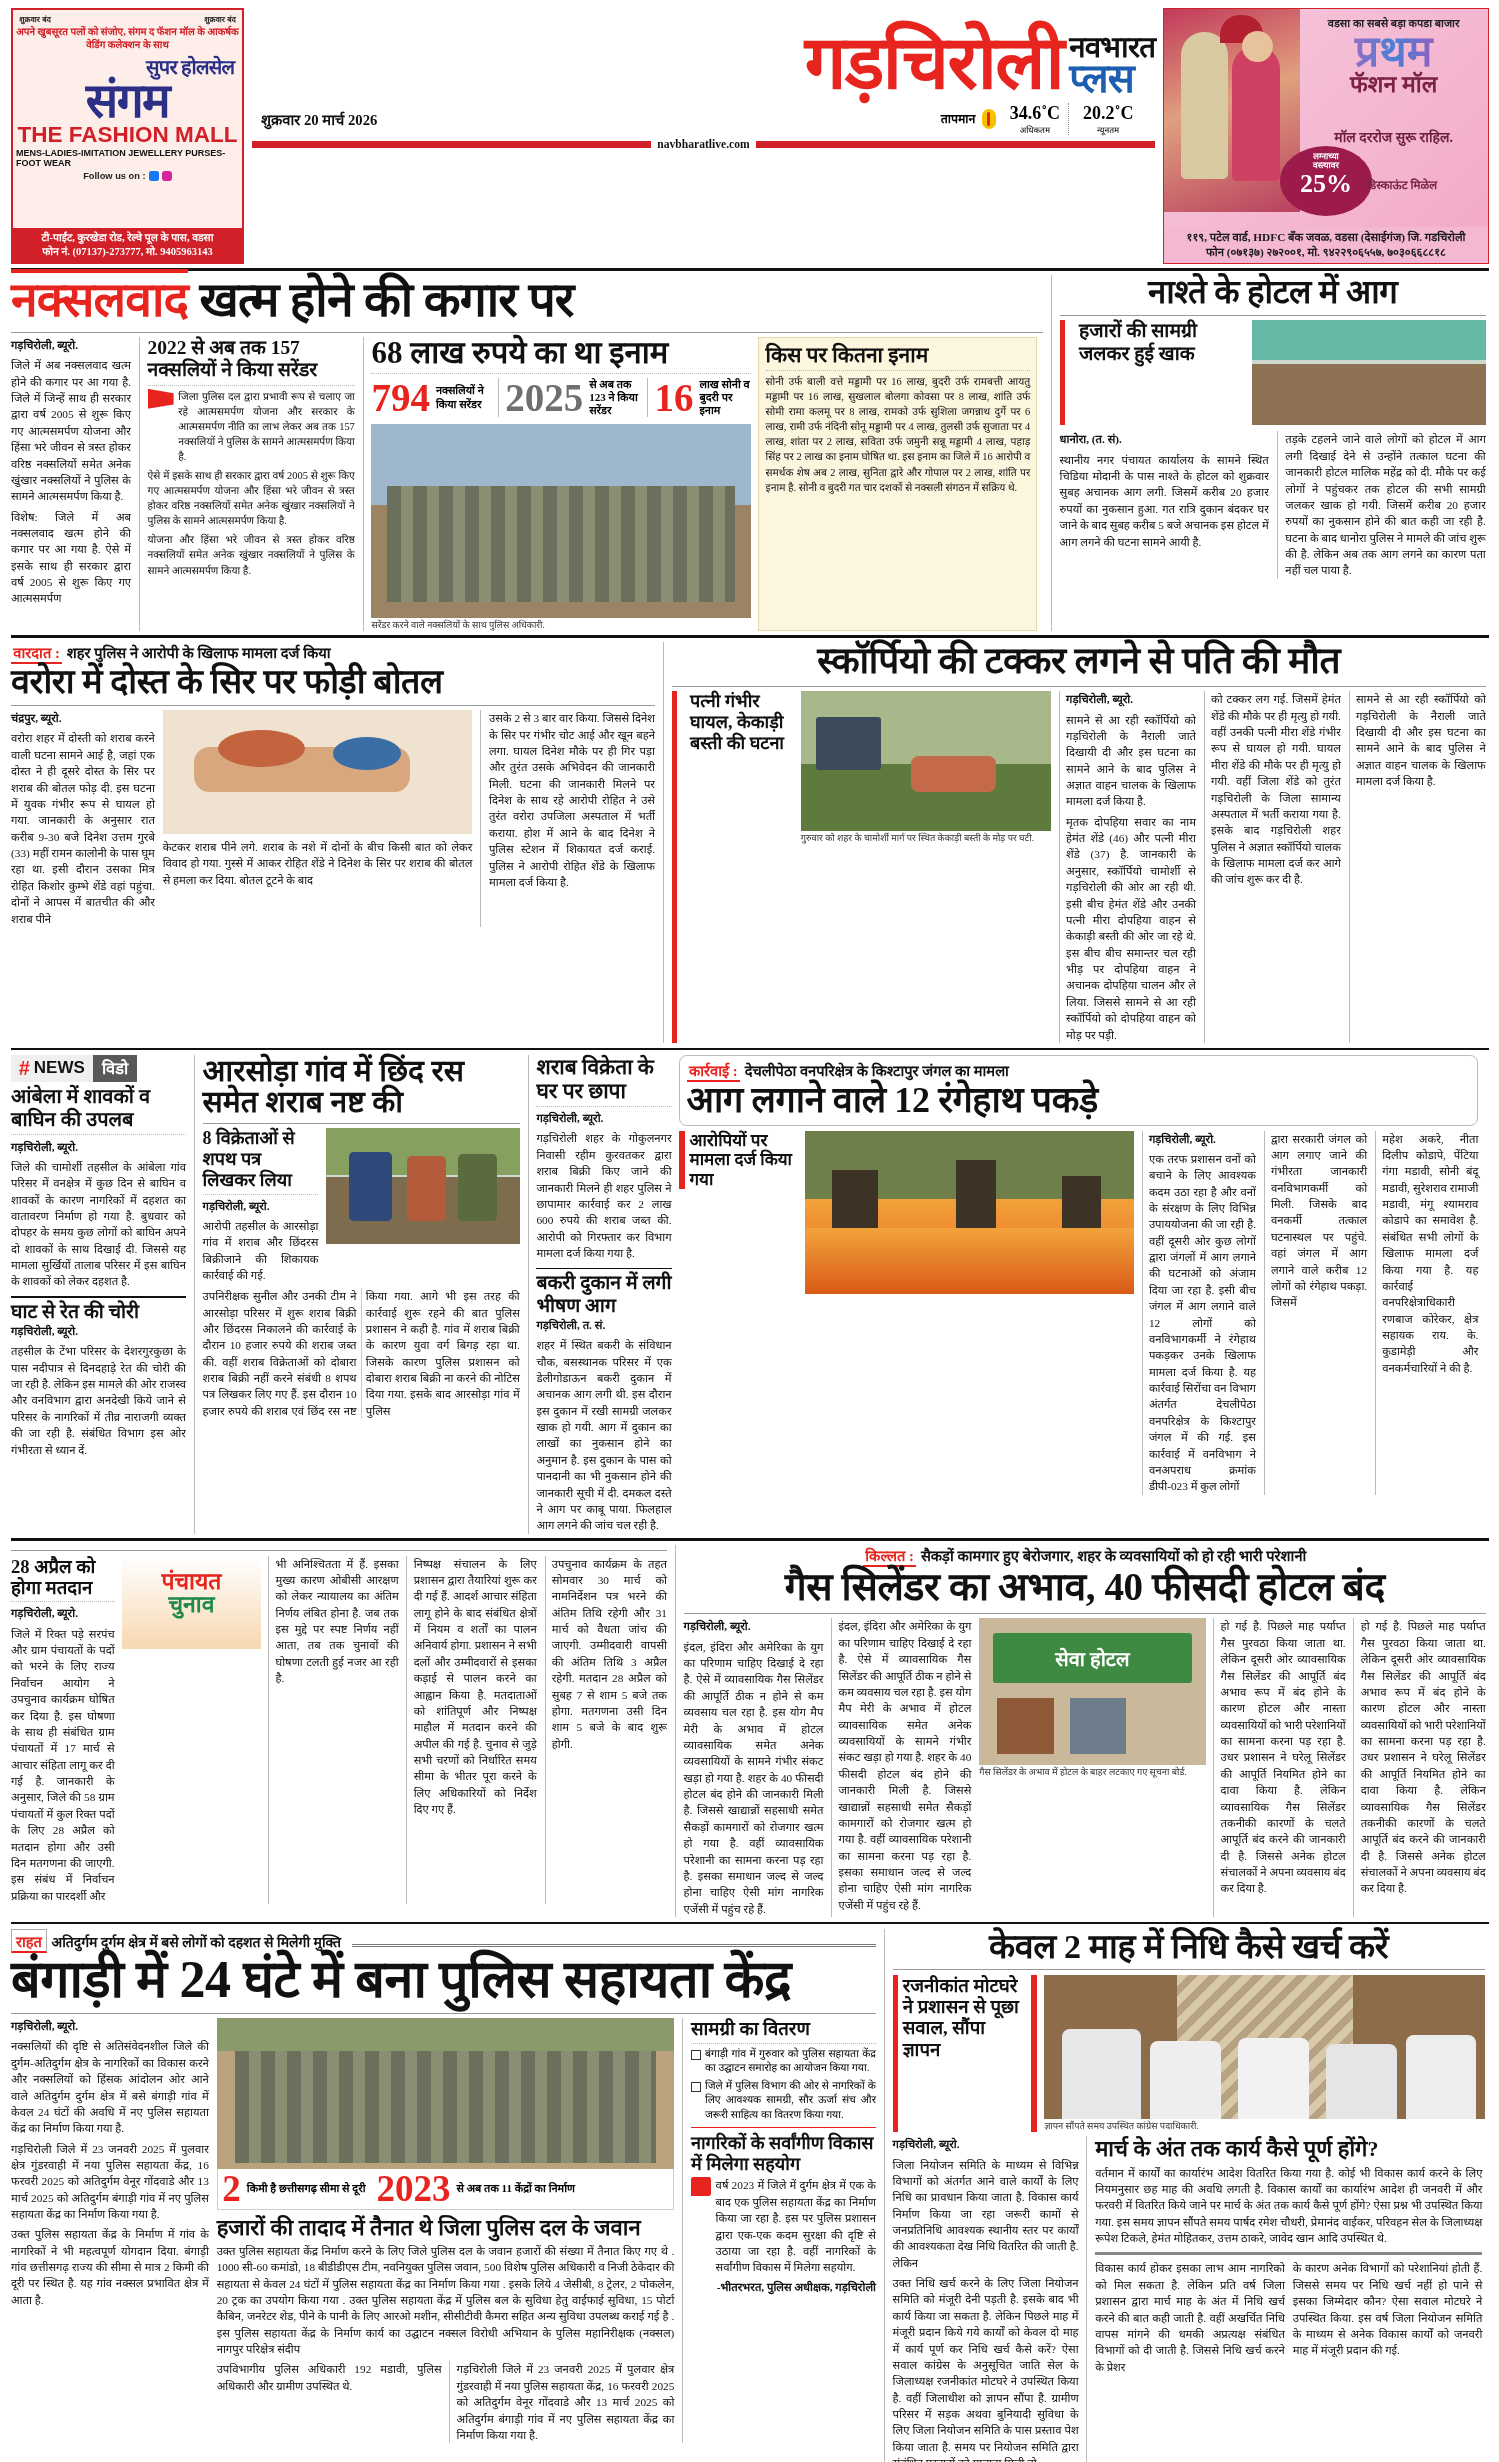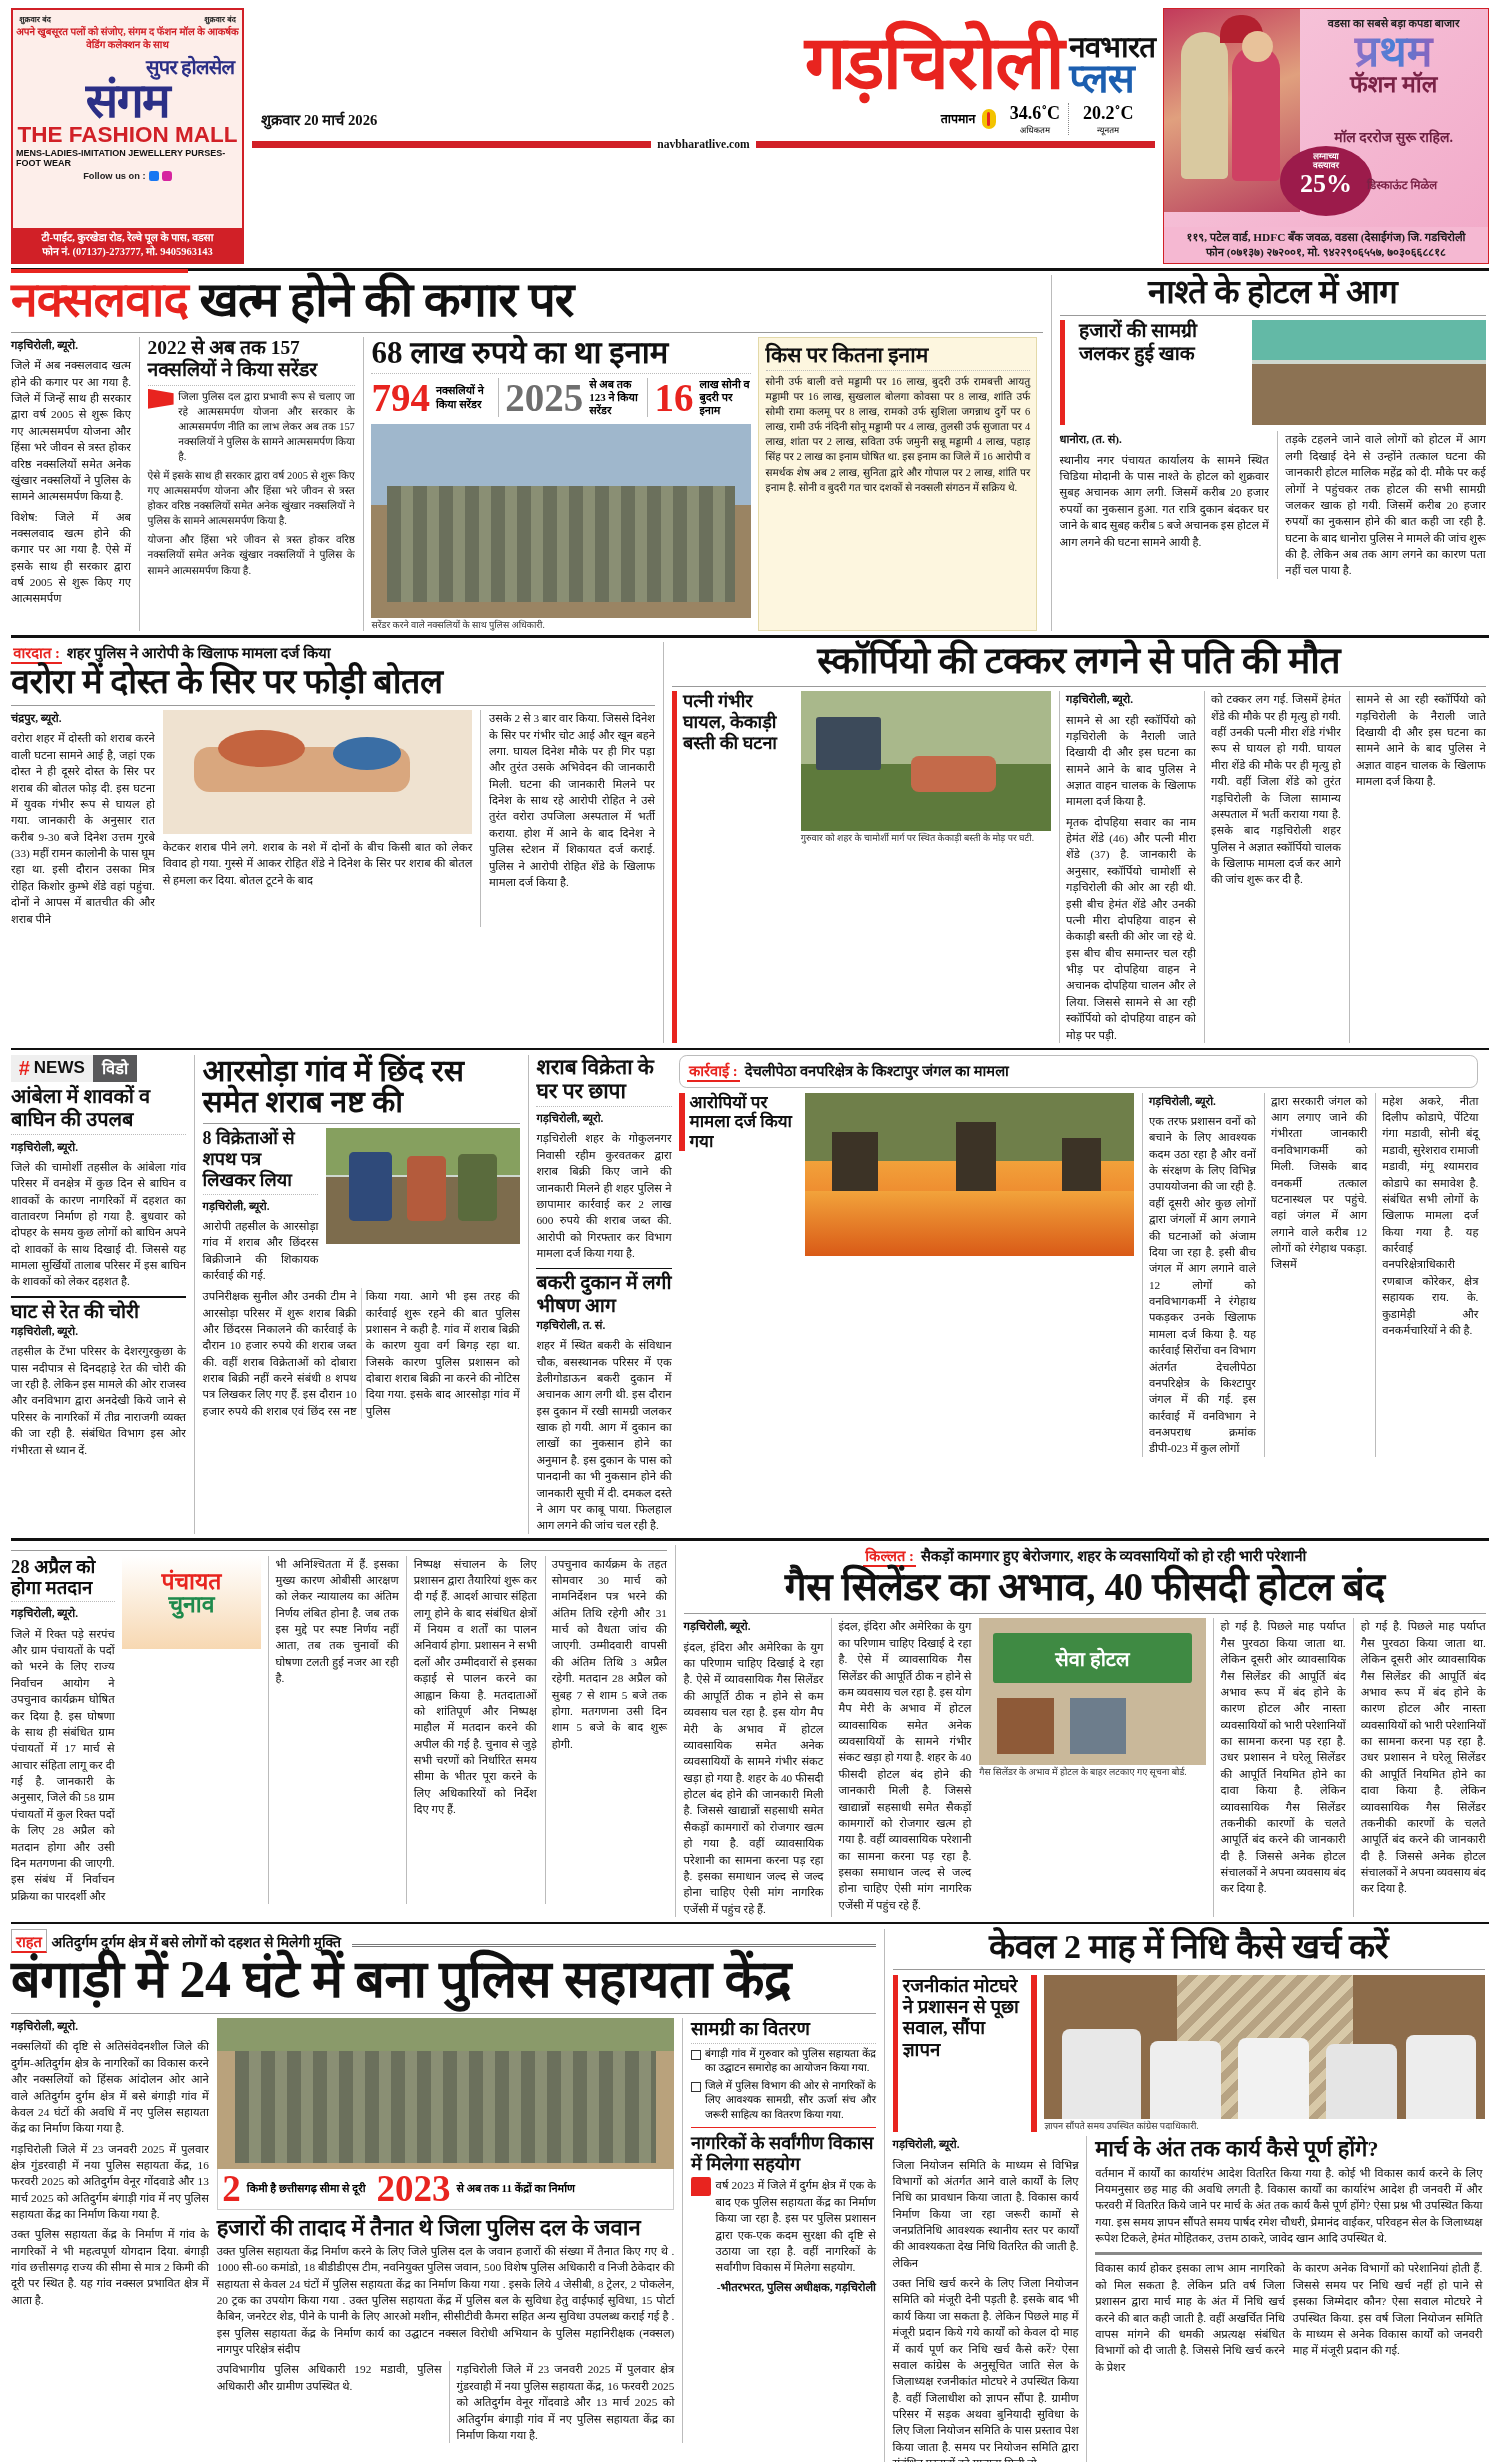--- a/index.html
+++ b/index.html
@@ -330,21 +330,21 @@
         <div class="col vline" style="width:175px;padding-left:7.8px">
           <p class="body">उसके 2 से 3 बार वार किया. जिससे दिनेश के सिर पर गंभीर चोट आई और खून बहने लगा. घायल दिनेश मौके पर ही गिर पड़ा और तुरंत उसके अभिवेदन की जानकारी मिली. घटना की जानकारी मिलने पर दिनेश के साथ रहे आरोपी रोहित ने उसे तुरंत वरोरा उपजिला अस्पताल में भर्ती कराया. होश में आने के बाद दिनेश ने पुलिस स्टेशन में शिकायत दर्ज कराई. पुलिस ने आरोपी रोहित शेंडे के खिलाफ मामला दर्ज किया है.</p>
         </div>
       </div>
     </div>
 
     <div class="col vline" style="width:823px;padding-left:7.8px">
       <h2 class="sec" style="font-size:37px;text-align:center">स्कॉर्पियो की टक्कर लगने से पति की मौत</h2>
       <div class="rule thin" style="margin:4.7px 0"></div>
       <div class="grid">
-        <div class="col" style="width:124px;display:flex;gap:6px">
+        <div class="col" style="width:124px;display:flex;gap:13px">
           <div class="redbar"></div>
           <h3 class="sub" style="font-size:18px">पत्नी गंभीर घायल, केकाड़ी बस्ती की घटना</h3>
         </div>
         <div class="col" style="width:256px">
           <div class="photo-ph" style="height:140px">
             <div class="ph-sky" style="background:#a9b88b;height:55%"></div>
             <div class="ph-green"></div>
             <div style="position:absolute;left:6%;top:18%;width:26%;height:38%;background:#3c4a5a;border-radius:3.1px"></div>
             <div style="position:absolute;left:44%;top:46%;width:34%;height:26%;background:#c46a4a;border-radius:7.8px"></div>
           </div>
@@ -431,20 +431,21 @@
       </p>
       <p class="body">शहर में स्थित बकरी के संविधान चौक, बसस्थानक परिसर में एक डेलीगोडाऊन बकरी दुकान में अचानक आग लगी थी. इस दौरान इस दुकान में रखी सामग्री जलकर खाक हो गयी. आग में दुकान का लाखों का नुकसान होने का अनुमान है. इस दुकान के पास को पानदानी का भी नुकसान होने की जानकारी सूची में दी. दमकल दस्ते ने आग पर काबू पाया. फिलहाल आग लगने की जांच चल रही है.</p>
     </div>
 
     <div class="col" style="width:799px">
       <div class="box-round">
         <div class="kicker">
           <span class="tag">कार्रवाई :</span>
           <span class="txt">देचलीपेठा वनपरिक्षेत्र के किश्टापुर जंगल का मामला</span>
         </div>
+        <h2 class="sec" style="font-size:36px">आग लगाने वाले 12 रंगेहाथ पकड़े</h2>
       </div>
       <div class="grid" style="margin-top:4.7px">
         <div class="col" style="width:120px">
           <div style="display:flex;gap:4.7px">
             <div class="redbar"></div>
             <h3 class="sub" style="font-size:17px">आरोपियों पर मामला दर्ज किया गया</h3>
           </div>
         </div>
         <div class="col" style="width:334px">
           <div class="photo-ph" style="height:163px">

